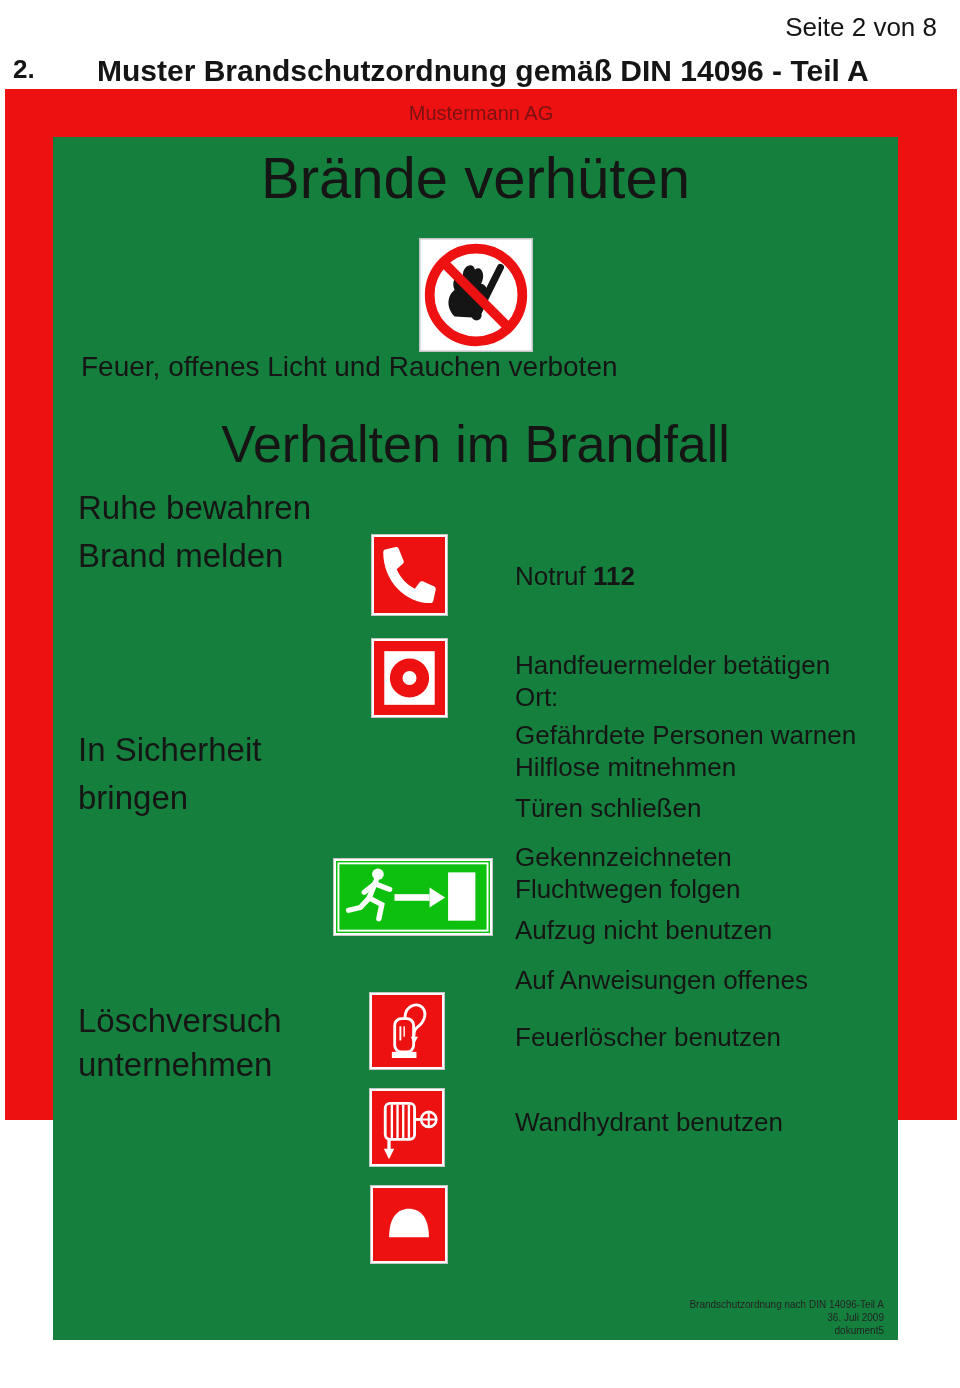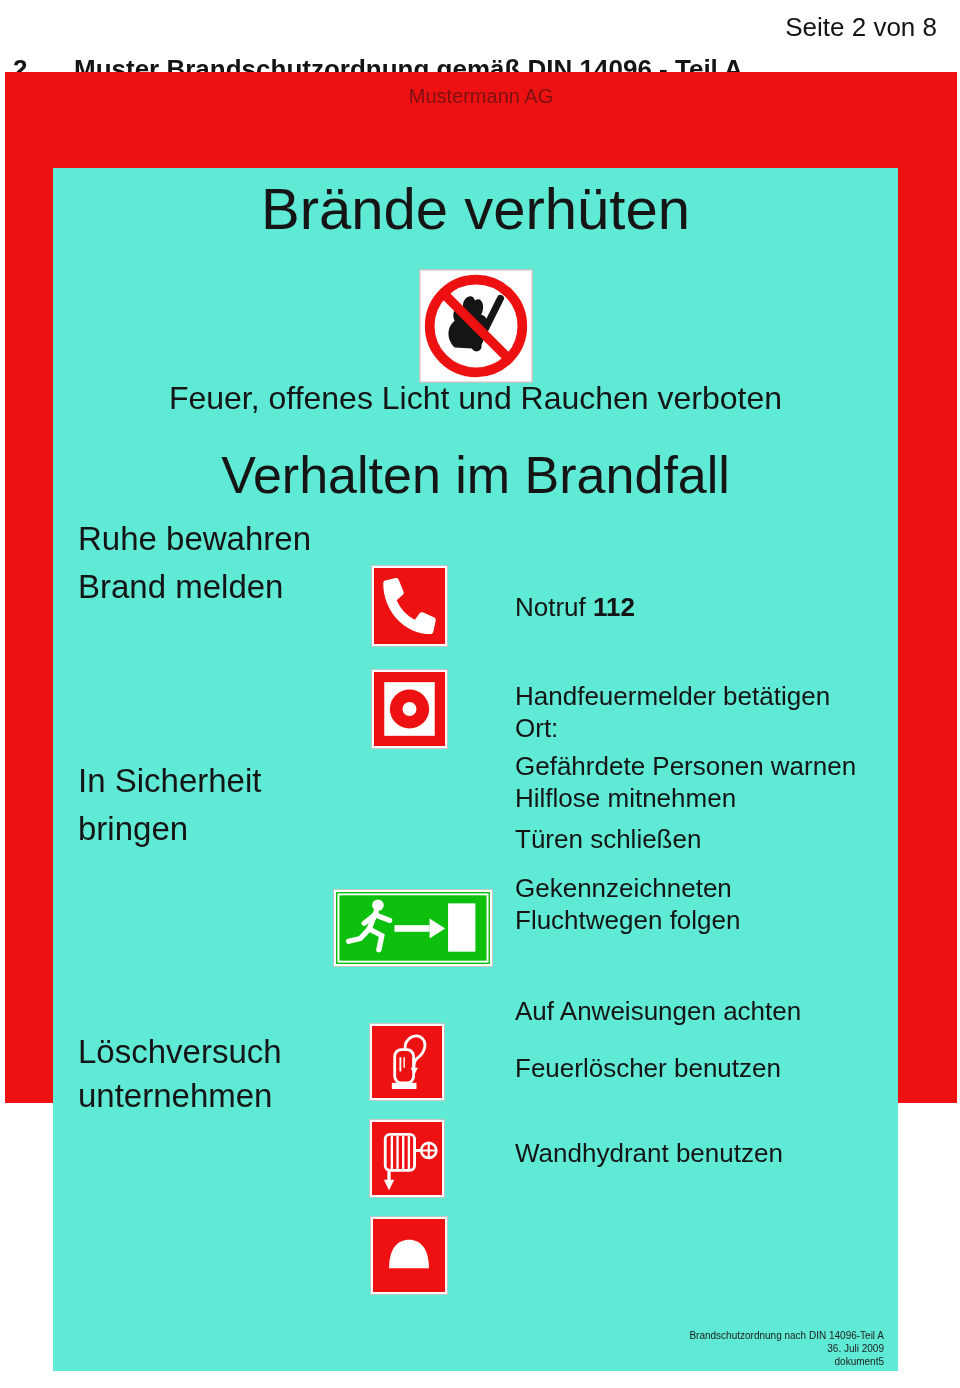--- a/index.html
+++ b/index.html
@@ -7,28 +7,28 @@
     --green:#0dc00d;
     --company:#7a1113;
     --text:#151515;
   }
   html,body{margin:0;padding:0;background:#ffffff;}
   body{font-family:"Liberation Sans","DejaVu Sans",sans-serif;color:var(--text);}
   .page{position:relative;width:960px;height:1388px;background:#fff;overflow:hidden;}
 
   .page-number{position:absolute;top:12px;right:23px;font-size:26px;}
   .h-num{position:absolute;top:54px;left:13px;font-size:26px;font-weight:bold;}
-  .h-title{position:absolute;top:54px;left:74px;font-size:26px;font-weight:bold;}
+  .h-title{position:absolute;top:54px;left:97px;font-size:30px;font-weight:bold;}
 
-  .frame{position:absolute;left:5px;top:72px;width:952px;height:1031px;background:var(--red);}
+  .frame{position:absolute;left:5px;top:89px;width:952px;height:1031px;background:var(--red);}
   .company{position:absolute;left:0;right:0;top:13px;text-align:center;font-size:20px;color:var(--company);}
-  .inner{position:absolute;left:48px;top:48px;width:845px;height:1203px;background:#5eead4;margin-top:48px;}
+  .inner{position:absolute;left:48px;top:48px;width:845px;height:1203px;background:#15803d;}
 
   .headline{position:absolute;left:0;right:0;top:6px;text-align:center;font-size:58px;line-height:70px;}
-  .caption{position:absolute;left:0;right:0;top:213px;text-align:center;font-size:32px;line-height:34px;font-weight:normal;}
+  .caption{position:absolute;left:0;right:0;top:213px;font-size:28px;line-height:34px;font-weight:normal;padding-left:28px;}
   .subheadline{position:absolute;left:0;right:0;top:276px;text-align:center;font-size:52px;line-height:62px;}
 
   .llabel{position:absolute;left:25px;font-size:33px;line-height:48px;white-space:pre-line;}
   .lab-report{top:347px;}
   .lab-safety{top:589px;}
   .lab-ext{top:862px;line-height:44px;}
 
   .ins{position:absolute;left:462px;width:392px;font-size:26px;line-height:32px;white-space:pre-line;}
   .ins-0{top:512px;}.ins-1{top:582px;}.ins-2{top:655px;}.ins-3{top:704px;}
   .ins-4{top:777px;}.ins-5{top:827px;}.ins-6{top:884px;}.ins-7{top:969px;}.ins-8{top:1052px;}
@@ -109,21 +109,22 @@
         </svg>
       </div>
 
       <div class="ins ins-0">Handfeuermelder betätigen
 Ort:</div>
       <div class="ins ins-1">Gefährdete Personen warnen
 Hilflose mitnehmen</div>
       <div class="ins ins-2">Türen schließen</div>
       <div class="ins ins-3">Gekennzeichneten
 Fluchtwegen folgen</div>
-      <div class="ins ins-5">Auf Anweisungen achten</div>
+      <div class="ins ins-4">Aufzug nicht benutzen</div>
+      <div class="ins ins-5">Auf Anweisungen offenes</div>
       <div class="ins ins-6">Feuerlöscher benutzen</div>
       <div class="ins ins-7">Wandhydrant benutzen</div>
 
       <div class="tile icon-exit">
         <svg viewBox="0 0 158 76" preserveAspectRatio="none">
           <rect width="158" height="76" style="fill:var(--green)"></rect>
           <rect x="2.5" y="2.5" width="153" height="71" fill="none" stroke="#ffffff" stroke-width="2"></rect>
           <rect x="115" y="12" width="28" height="51" fill="#ffffff"></rect>
           <rect x="60" y="35" width="36" height="7" fill="#ffffff"></rect>
           <polygon points="96,28 112,38.5 96,49" fill="#ffffff"></polygon>

